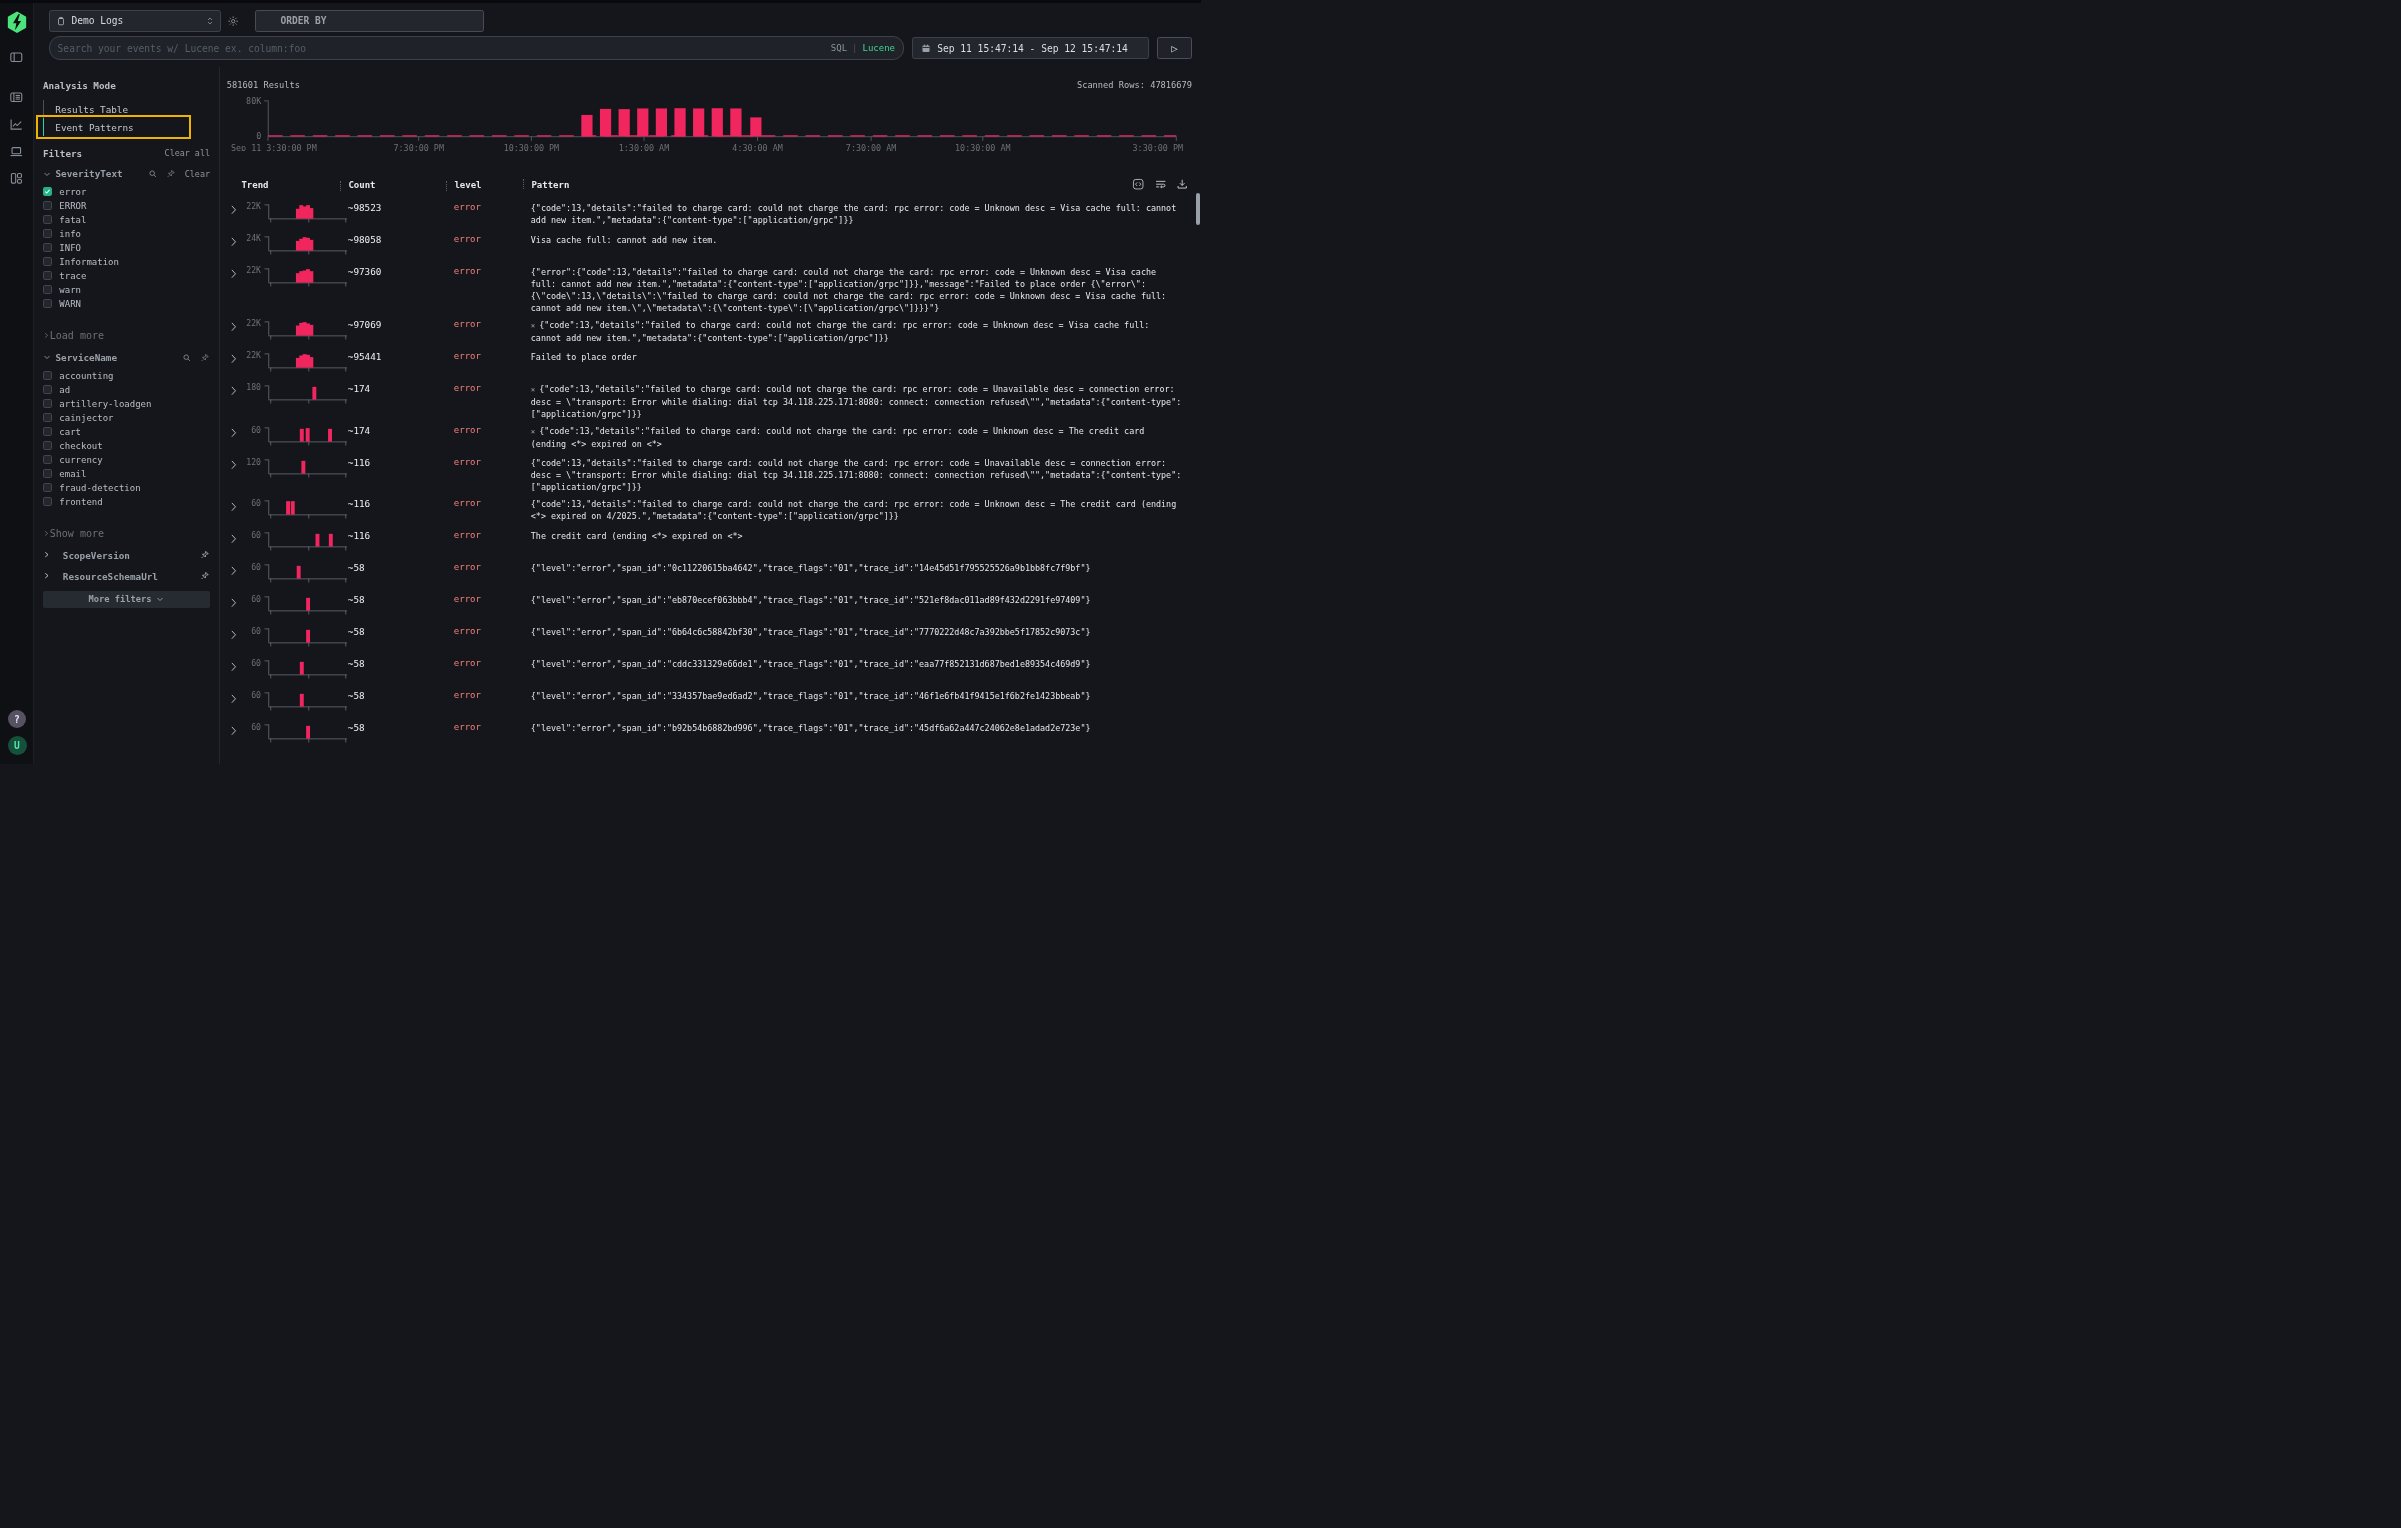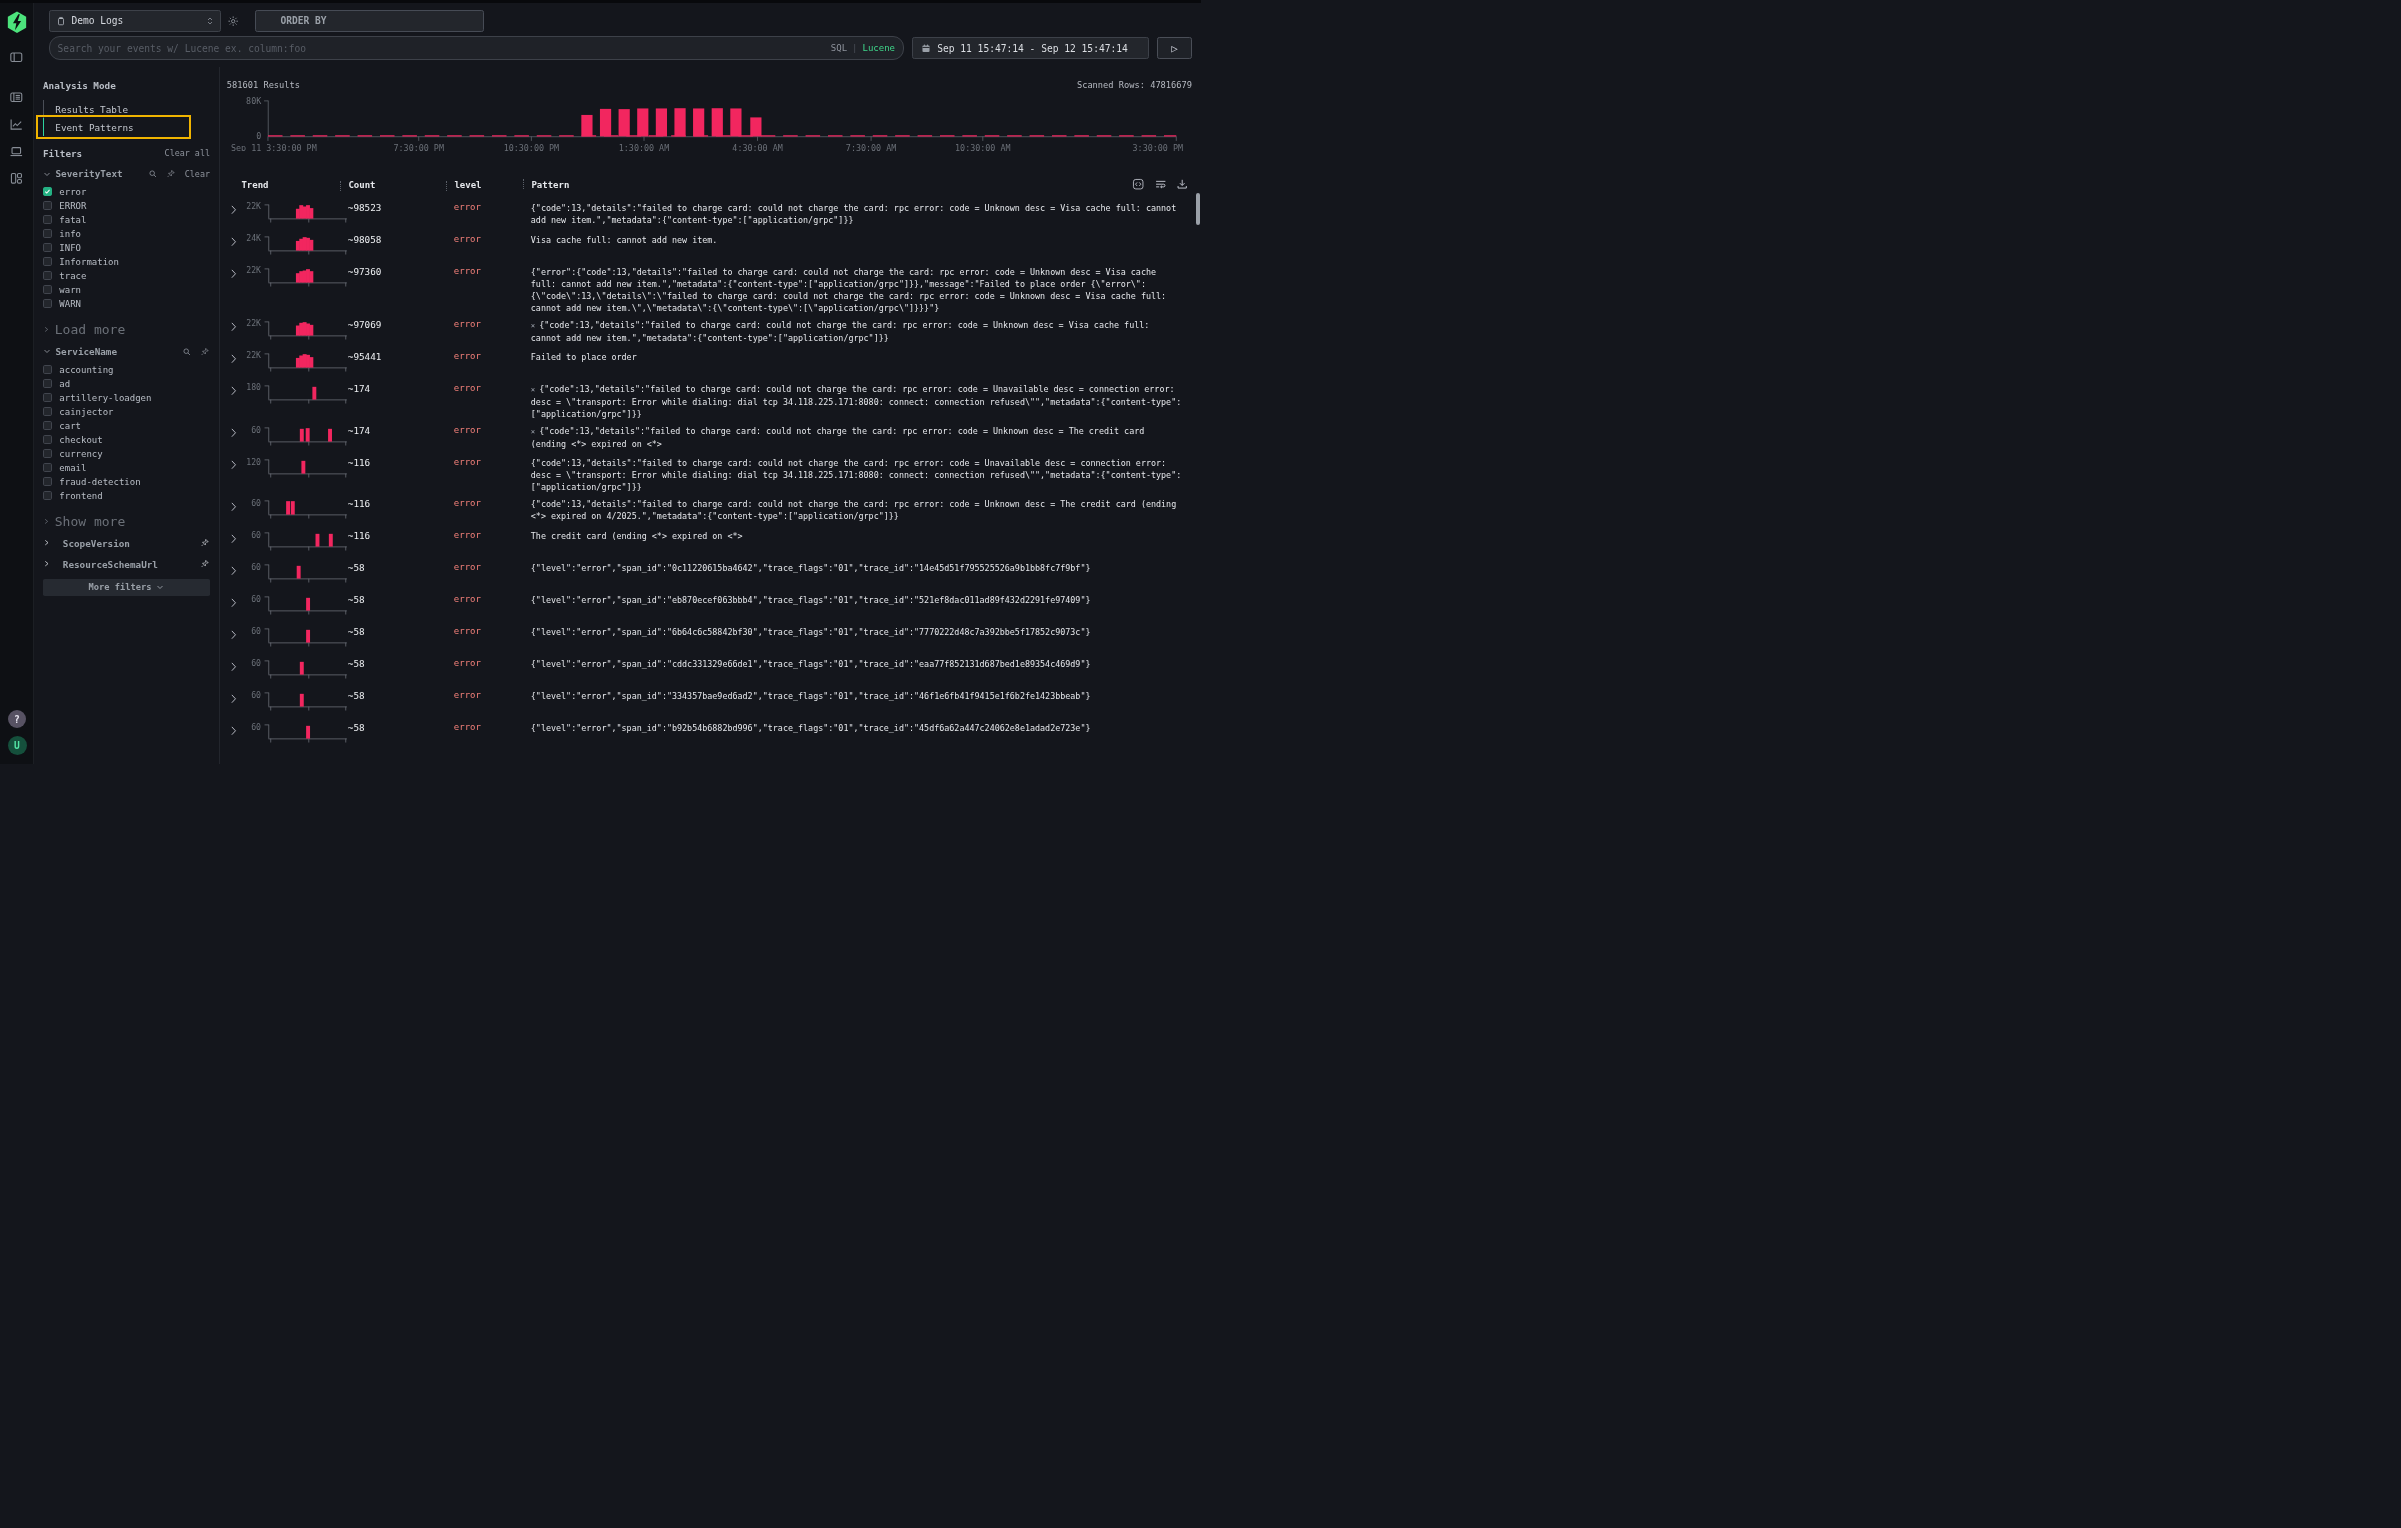--- a/index.html
+++ b/index.html
@@ -74,21 +74,21 @@
   .fgroup-head { margin-top:9.6px; display:flex; align-items:center; gap:4.5px; }
   .fgroup-head .chev { color:#8e939c; display:flex; }
   .fgroup-head .ftitle { font-weight:bold; color:#9aa0a8; font-size:9.3px; }
   .fgroup-head .spacer { flex:1; }
   .fgroup-head .hicon { color:#8e939c; display:flex; margin-left:4.5px; }
   .fitems { margin-top:5.6px; }
   .fitem { display:flex; align-items:center; gap:7.3px; height:14px; font-size:9px; color:#b9bec6; }
   .cbox { width:9px; height:9px; border-radius:1.7px; border:0.6px solid #41454e; background:#23262c;
           display:flex; align-items:center; justify-content:center; flex:none; }
   .cbox.checked { background:#24b183; border-color:#24b183; }
-  .more-link { display:flex; align-items:center; gap:5px; color:#6b7078; font-size:13px; height:13.5px; margin-top:12px; }
+  .more-link { display:flex; align-items:center; color:#6b7078; font-size:10px; height:13.5px; margin-top:18px; }
   .collapsed-row { margin-top:9.6px; display:flex; align-items:center; gap:4.5px; }
   .collapsed-row .ftitle { font-weight:bold; color:#9aa0a8; font-size:9.3px; flex:1;margin-left:8px; }
   .more-filters { margin-top:8.4px; height:17px; background:#262a31; border-radius:1.7px; border:none;
                   width:100%; color:#9aa0a8; font:bold 8.7px "DejaVu Sans Mono",monospace;
                   display:flex; align-items:center; justify-content:center; gap:5px; }
 
   
   .main { flex:1; min-width:0; padding:0 9px 0 6.8px; position:relative; overflow:hidden; }
   .results-bar { margin-top:13.5px; display:flex; justify-content:space-between; font-size:8.7px; color:#b6bac2; }
   .histogram { margin-top:4.5px; }

